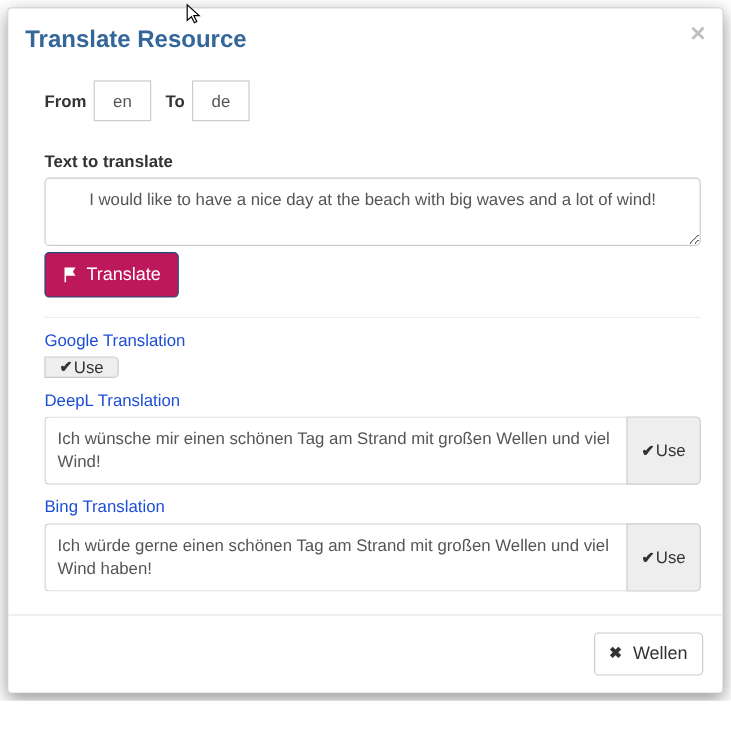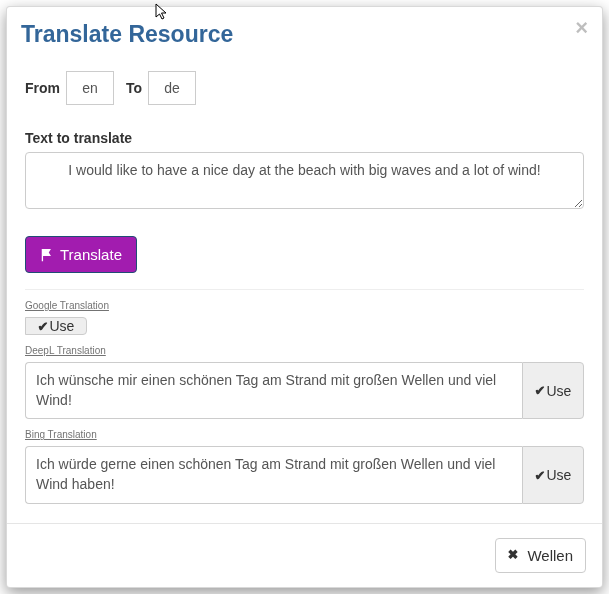--- a/index.html
+++ b/index.html
@@ -31,28 +31,28 @@
     font-weight: bold;
     line-height: 1;
     color: #000;
     opacity: 0.25;
     cursor: pointer;
     background: none;
     border: none;
     padding: 0;
   }
   .modal-title {
-    font-size: 23px;
+    font-size: 20px;
     font-weight: bold;
     color: #336699;
     margin: 0;
     line-height: 1.2;
   }
   .modal-body {
-    padding: 6px 18px 15px 18px;
+    padding: 6px 18px 15px 30px;
   }
   .lang-row {
     display: flex;
     align-items: center;
     gap: 6px;
     margin-top: 10px;
     margin-bottom: 18px;
   }
   .lang-label {
     font-weight: bold;
@@ -93,37 +93,36 @@
     align-items: center;
     gap: 6px;
     padding: 8px 14px;
     font-size: 15px;
     border-radius: 4px;
     border: 1px solid transparent;
     cursor: pointer;
     line-height: 1.3;
   }
   .btn-primary {
-    background: #a21caf;
+    background: #be185d;
     border-color: #204d74;
     color: #fff;
-    margin-top: 24px;
+    margin-top: 2px;
   }
   .btn-primary svg { width: 14px; height: 14px; }
   hr.sep {
     border: none;
     border-top: 1px solid #eee;
     margin: 16px 0 6px 0;
   }
   .provider-label {
-    color: #737373;
-    font-size: 10px;
+    color: #1d4ed8;
+    font-size: 14px;
     margin: 10px 0 6px 0;
     display: block;
-    text-decoration: underline;
   }
   .result-row {
     display: flex;
     align-items: stretch;
     margin-bottom: 4px;
   }
   .result-box {
     flex: 1;
     border: 1px solid #ccc;
     border-radius: 4px 0 0 4px;

